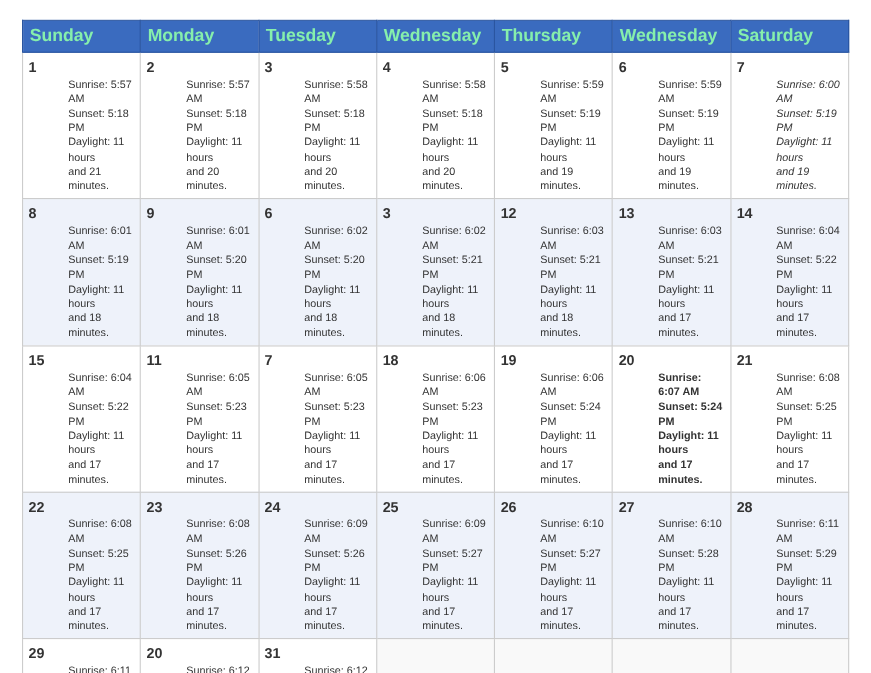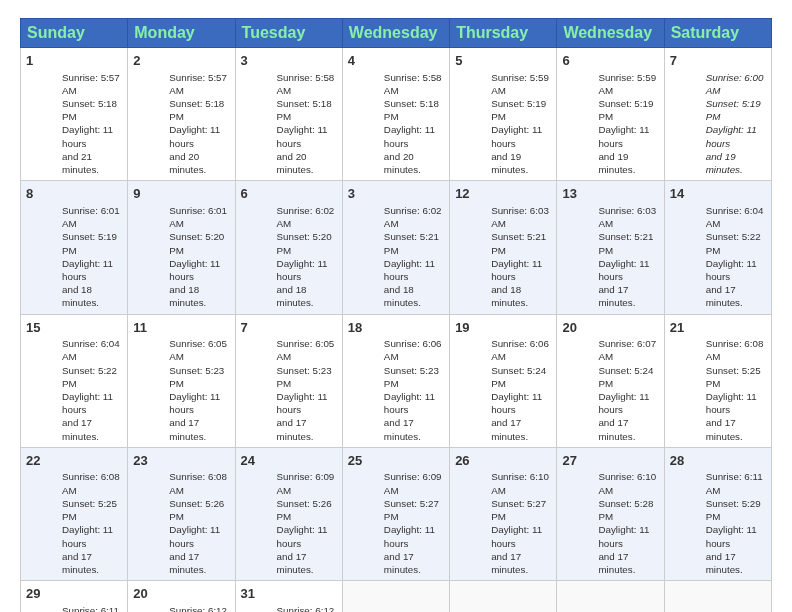--- a/index.html
+++ b/index.html
@@ -235,21 +235,21 @@
           </td>
           <td>
             <span class="day-num">19</span>
             <div class="day-detail" style="white-space: pre-line;">Sunrise: 6:06 AM
 Sunset: 5:24 PM
 Daylight: 11 hours
 and 17 minutes.</div>
           </td>
           <td>
             <span class="day-num">20</span>
-            <div class="day-detail" style="white-space: pre-line;">Sunrise: 6:07 AM
+            <div class="day-detail" style="white-space: pre-line; font-weight: bold;">Sunrise: 6:07 AM
 Sunset: 5:24 PM
 Daylight: 11 hours
 and 17 minutes.</div>
           </td>
           <td>
             <span class="day-num">21</span>
             <div class="day-detail" style="white-space: pre-line;">Sunrise: 6:08 AM
 Sunset: 5:25 PM
 Daylight: 11 hours
 and 17 minutes.</div>

